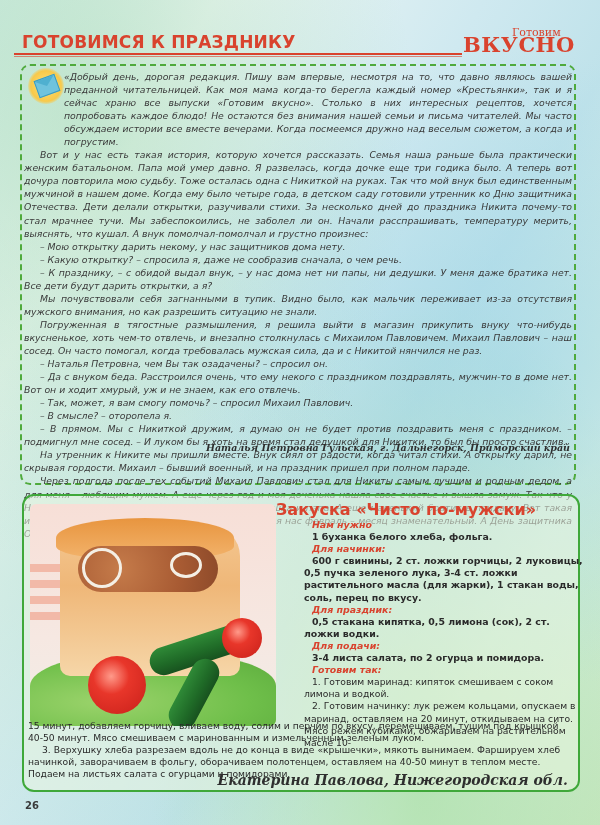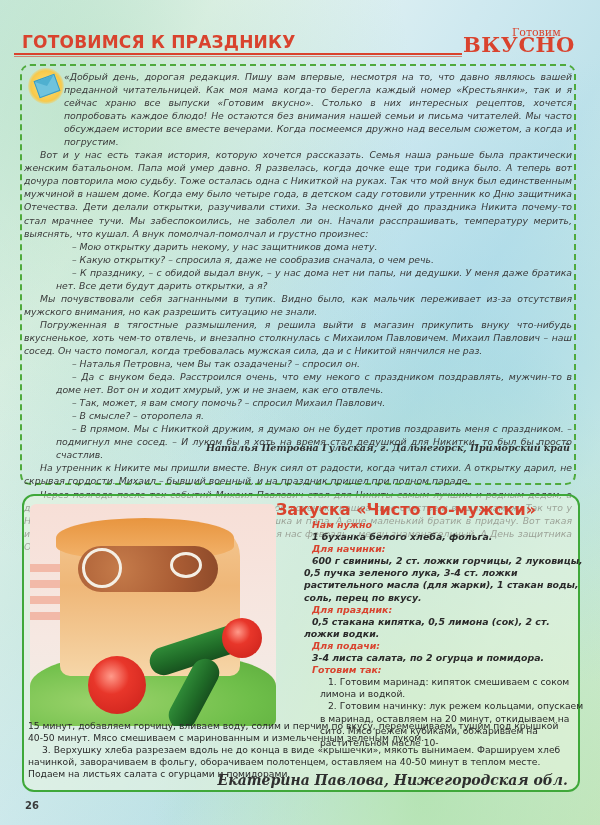--- a/index.html
+++ b/index.html
@@ -55,21 +55,21 @@
     border-left:10px solid transparent; border-right:10px solid transparent; border-top:8px solid #4fb0d0;
   }
   .letter-text {
     position:absolute; left:24px; top:70px; width:548px;
     font-family:"DejaVu Sans", sans-serif; font-style:italic;
     font-size:9.3px; line-height:13.05px; color:#3a3a3a;
     text-align:justify;
   }
   .letter-text p { margin:0; text-indent:16px; }
   .letter-text p.first { text-indent:0; padding-left:40px; }
-  .letter-text p.dlg { text-indent:16px;margin-left:32px; }
+  .letter-text p.dlg { text-indent:16px; }
   .signature1 {
     position:absolute; right:30px; top:442px;
     font-family:"DejaVu Serif", serif; font-style:italic; font-weight:bold;
     font-size:9.5px; color:#2e2e2e;
   }
 
   .recipe-box {
     position:absolute; left:22px; top:494px; width:558px; height:298px;
     border:2px solid #3fa83a; border-radius:12px; box-sizing:border-box;
     background: rgba(235,245,225,0.55);
@@ -112,22 +112,22 @@
 
   .recipe-title {
     position:absolute; left:276px; top:500px;
     font-family:"DejaVu Sans", sans-serif; font-weight:bold; font-size:16px; color:#d9432e;
   }
   .recipe-col {
     position:absolute; left:304px; top:519px; width:282px;
     font-family:"DejaVu Sans", sans-serif; font-size:9.4px; line-height:12.1px; color:#2a2a2a;
   }
   .recipe-col .lbl { color:#d9432e; font-weight:bold; font-style:italic; padding-left:8px; }
-  .recipe-col .ing { font-weight:bold; font-style:italic; text-indent:8px; }
-  .recipe-col .step { text-indent:8px; font-size:9.2px;margin-left:16px; }
+  .recipe-col .ing { font-weight:bold; text-indent:8px; }
+  .recipe-col .step { text-indent:8px; font-size:9.2px; }
   .recipe-col div { margin:0; }
   .recipe-wide {
     position:absolute; left:28px; top:720px; width:546px;
     font-family:"DejaVu Sans", sans-serif; font-size:9.2px; line-height:12.1px; color:#2a2a2a;
   }
   .recipe-wide .indent { text-indent:14px; }
   .signature2 {
     position:absolute; right:32px; top:772px;
     font-family:"DejaVu Serif", serif; font-style:italic; font-weight:bold; font-size:14px; color:#2e2e2e;
   }

